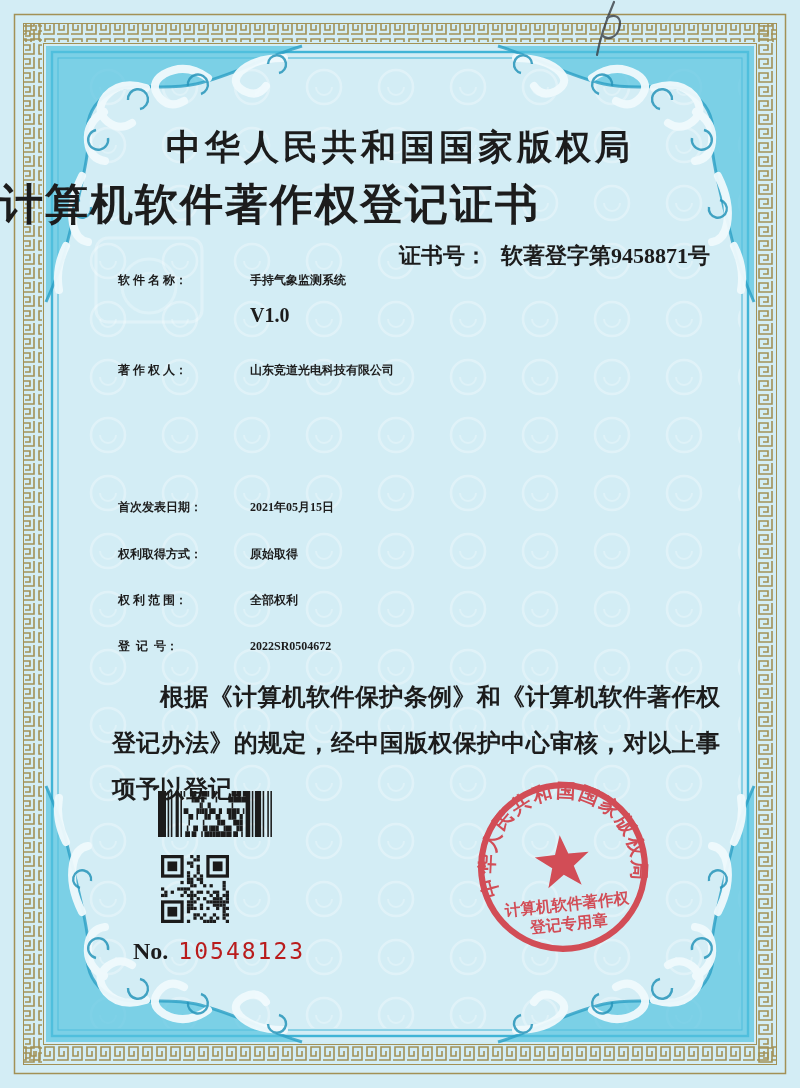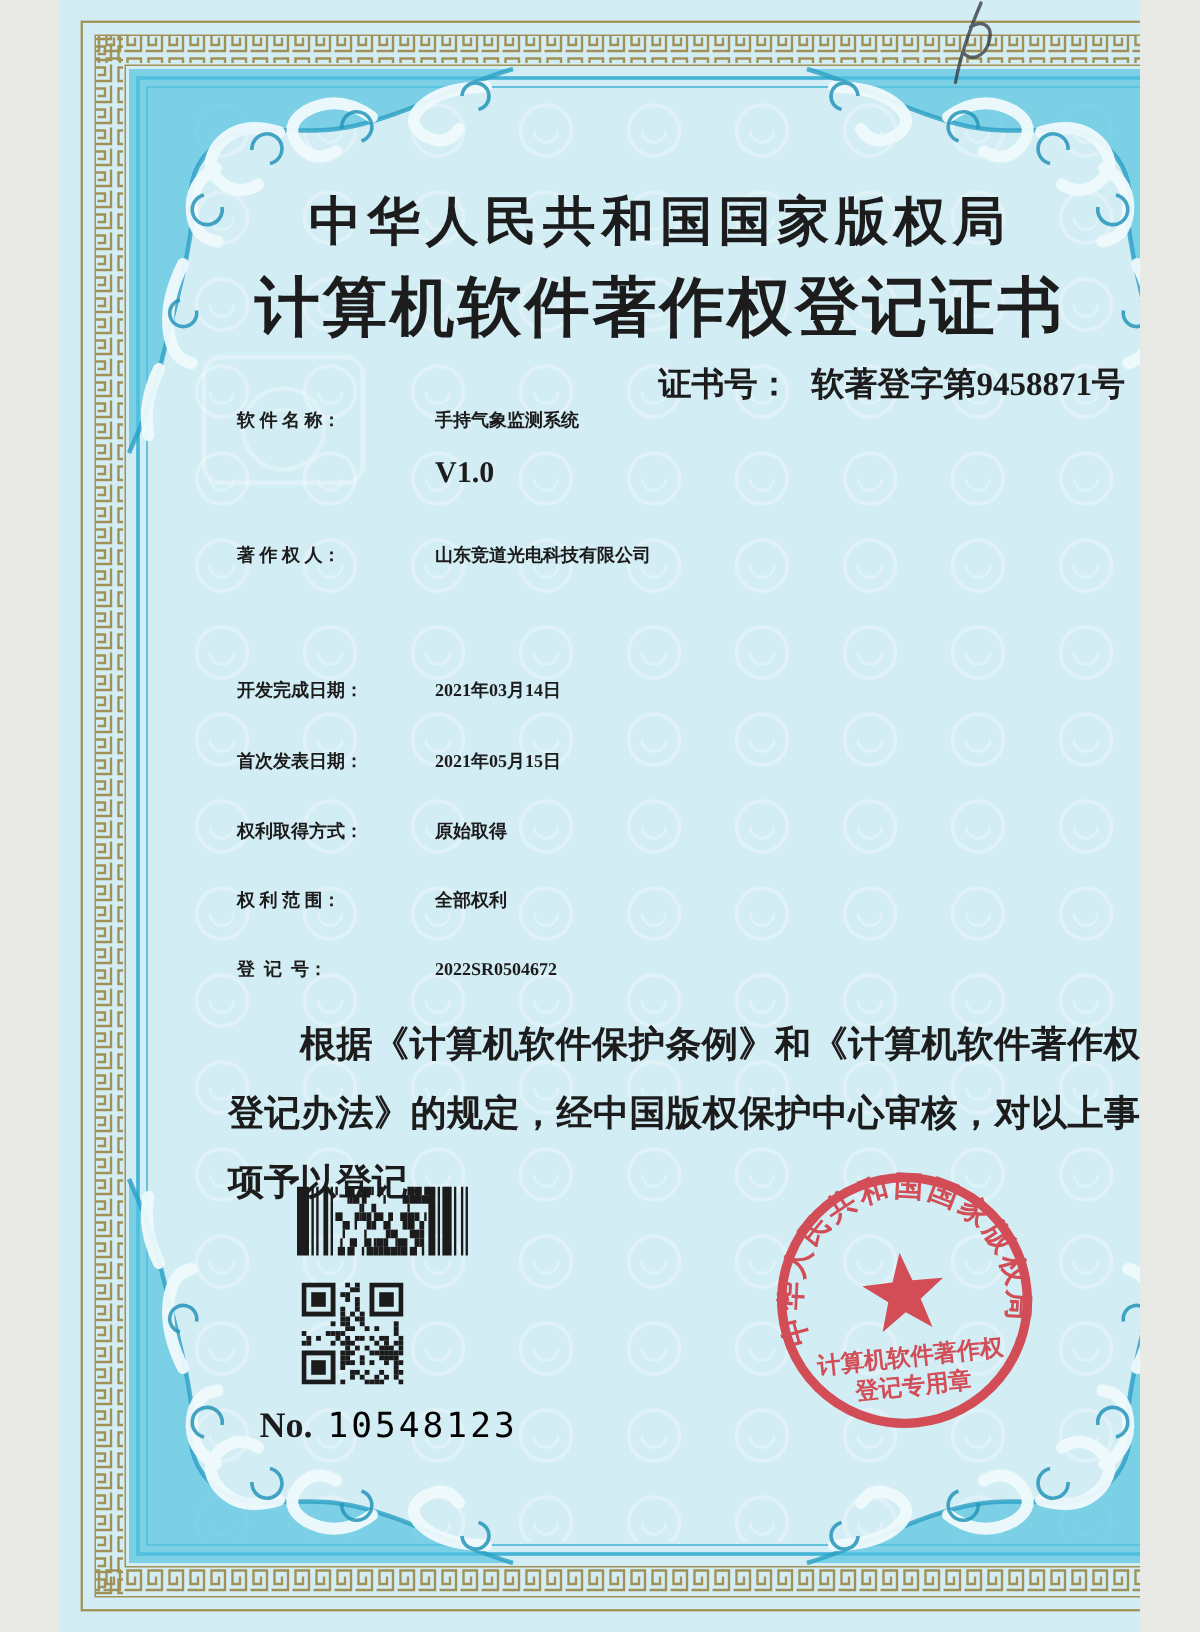--- a/index.html
+++ b/index.html
@@ -1,38 +1,38 @@
 <!DOCTYPE html>
 <html><head>
 <meta charset="utf-8">
 <style>
   html,body{margin:0;padding:0;background:#e9e9e6;}
   .cert{
-    position:relative;width:720px;height:1088px;margin:0 auto;
+    position:relative;width:800px;height:1088px;margin:0 auto;
     background:#d3edf5;overflow:hidden;
     font-family:"Liberation Serif", serif;color:#1c1c1c;
   }
   .frame{position:absolute;left:0;top:0;z-index:0;}
   .content{position:absolute;left:0;top:0;width:800px;height:1088px;z-index:2;}
   .title{position:absolute;top:124px;left:0;width:800px;text-align:center;
     font-size:35px;font-weight:bold;letter-spacing:4px;}
-  .subtitle{position:absolute;top:176px;left:0;width:800px;text-align:center;
+  .subtitle{position:absolute;top:176px;left:0;width:800px;
     font-size:43px;font-weight:bold;letter-spacing:2px;}
   .certno{position:absolute;top:241px;right:90px;font-size:22px;font-weight:bold;}
   .certno .val{margin-left:14px;}
   .row{position:absolute;left:118px;font-size:12px;font-weight:bold;white-space:nowrap;}
   .row .lab{display:inline-block;width:132px;white-space:pre;}
   .subval{position:absolute;left:250px;font-size:20px;font-weight:bold;}
   .statement{position:absolute;top:674px;left:112px;width:608px;
     font-size:24px;font-weight:bold;line-height:46px;
     text-align:justify;text-indent:2em;margin:0;}
   .barcode{position:absolute;left:157px;top:791px;}
   .qrcode{position:absolute;left:161px;top:855px;}
   .no-line{position:absolute;left:133px;top:938px;font-size:24px;font-weight:bold;}
-  .no-line .no-num{color:#000000;font-family:"DejaVu Sans Mono", monospace;
+  .no-line .no-num{color:#b91c1c;font-family:"DejaVu Sans Mono", monospace;
     font-size:23px;font-weight:normal;letter-spacing:2px;margin-left:10px;}
   .issue-date{position:absolute;left:478px;top:944px;font-size:24px;font-weight:bold;letter-spacing:1px;}
   .seal{position:absolute;left:474px;top:778px;transform:rotate(-6deg);opacity:.93;z-index:3;}
   .scribble{position:absolute;left:585px;top:0;z-index:4;}
 </style>
 </head>
 <body>
 
 <div class="cert">
 
@@ -104,23 +104,20 @@
 
     <div class="row" style="top:272px">
       <span class="lab">软 件 名 称：</span><span>手持气象监测系统</span>
     </div>
     <div class="subval" style="top:304px">V1.0</div>
 
     <div class="row" style="top:362px">
       <span class="lab">著 作 权 人：</span><span>山东竞道光电科技有限公司</span>
     </div>
 
-    <div class="row" style="top:452px">
-      <span class="lab">开发完成日期：</span><span>2021年03月14日</span>
-    </div>
 
     <div class="row" style="top:499px">
       <span class="lab">首次发表日期：</span><span>2021年05月15日</span>
     </div>
 
     <div class="row" style="top:546px">
       <span class="lab">权利取得方式：</span><span>原始取得</span>
     </div>
 
     <div class="row" style="top:592px">

